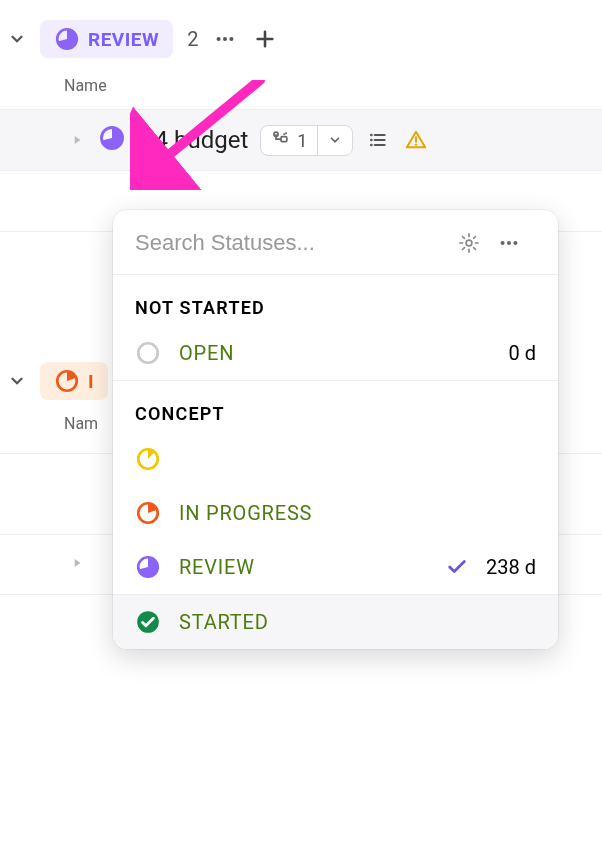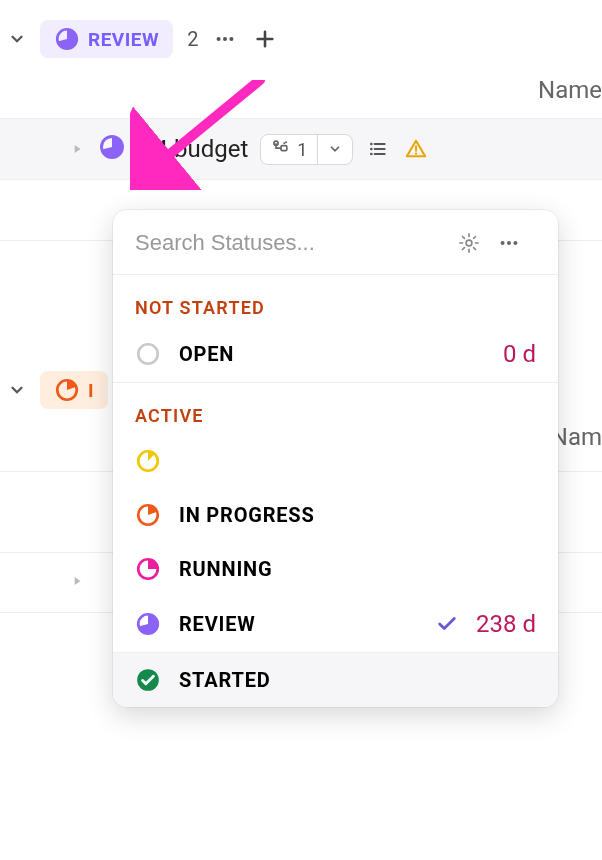--- a/index.html
+++ b/index.html
@@ -41,22 +41,21 @@
   .icon-btn {
     width: 26px; height: 26px;
     display: flex; align-items: center; justify-content: center;
     color: #555; cursor: pointer;
   }
 
   
   .col-header {
     padding: 8px 0 14px 64px;
     color: #666;
-    font-size: 24px;
-    text-align: right;
+    font-size: 16px;
   }
 
   
   .task-row {
     display: flex;
     align-items: center;
     gap: 12px;
     padding: 14px 8px 14px 70px;
     background: #f6f6f8;
     border-top: 1px solid #eee;
@@ -118,41 +117,41 @@
   .dd-search input {
     flex: 1;
     border: none;
     outline: none;
     font-size: 22px;
     color: #333;
   }
   .dd-search input::placeholder { color: #999; }
   .dd-group-label {
     padding: 22px 28px 8px 22px;
-    color: #c2410c;
+    color: #000000;
     font-size: 18px;
     letter-spacing: 1.2px;
     font-weight: 600;
   }
   .dd-item {
     display: flex;
     align-items: center;
     gap: 18px;
     padding: 14px 22px;
   }
   .dd-item .label {
     flex: 1;
     font-size: 20px;
-    font-weight: 700;
+    font-weight: 400;
     letter-spacing: 0.8px;
+    color: #4d7c0f;
+  }
+  .dd-item .meta {
     color: #000000;
-  }
-  .dd-item .meta {
-    color: #be185d;
-    font-size: 24px;
+    font-size: 20px;
     text-align: right;
   }
   .dd-item .check {
     color: #6b56d6;
     width: 22px; height: 22px;
   }
   .dd-sep { border-top: 1px solid #eee; }
   .dd-item.closed { background: #f6f6f8; }
   .status-circle { width: 26px; height: 26px; flex-shrink:0; }
 
@@ -302,44 +301,37 @@
 
   <div class="dd-item">
     <svg class="status-circle" viewBox="0 0 24 24">
       <circle cx="12" cy="12" r="9" fill="none" stroke="#c9c9cf" stroke-width="2.5"></circle>
     </svg>
     <span class="label">OPEN</span>
     <span class="meta">0 d</span>
   </div>
 
   <div class="dd-sep"></div>
-  <div class="dd-group-label">ACTIVE</div>
+  <div class="dd-group-label">CONCEPT</div>
 
   <div class="dd-item">
     <svg class="status-circle" viewBox="0 0 24 24">
       <circle cx="12" cy="12" r="9" fill="none" stroke="#f3c600" stroke-width="2.5"></circle>
       <path d="M12 12 L12 3 A9 9 0 0 1 18 5.5 Z" fill="#f3c600"></path>
     </svg>
   </div>
 
   <div class="dd-item">
     <svg class="status-circle" viewBox="0 0 24 24">
       <circle cx="12" cy="12" r="9" fill="none" stroke="#ef5a1a" stroke-width="2.5"></circle>
       <path d="M12 12 L12 3 A9 9 0 0 1 20.5 9 Z" fill="#ef5a1a"></path>
     </svg>
     <span class="label">IN PROGRESS</span>
   </div>
 
-  <div class="dd-item">
-    <svg class="status-circle" viewBox="0 0 24 24">
-      <circle cx="12" cy="12" r="9" fill="none" stroke="#ea1e9f" stroke-width="2.5"></circle>
-      <path d="M12 12 L12 3 A9 9 0 0 1 21 12 Z" fill="#ea1e9f"></path>
-    </svg>
-    <span class="label">RUNNING</span>
-  </div>
 
   <div class="dd-item">
     <svg class="status-circle" viewBox="0 0 24 24">
       <circle cx="12" cy="12" r="9" fill="none" stroke="#8b63f6" stroke-width="2.5"></circle>
       <path d="M12 12 L12 3 A9 9 0 1 1 3.2 14.2 Z" fill="#8b63f6"></path>
     </svg>
     <span class="label">REVIEW</span>
     <svg class="check" viewBox="0 0 24 24">
       <path d="M4 12l5 5L20 6" fill="none" stroke="#6b56d6" stroke-width="3" stroke-linecap="round" stroke-linejoin="round"></path>
     </svg>

